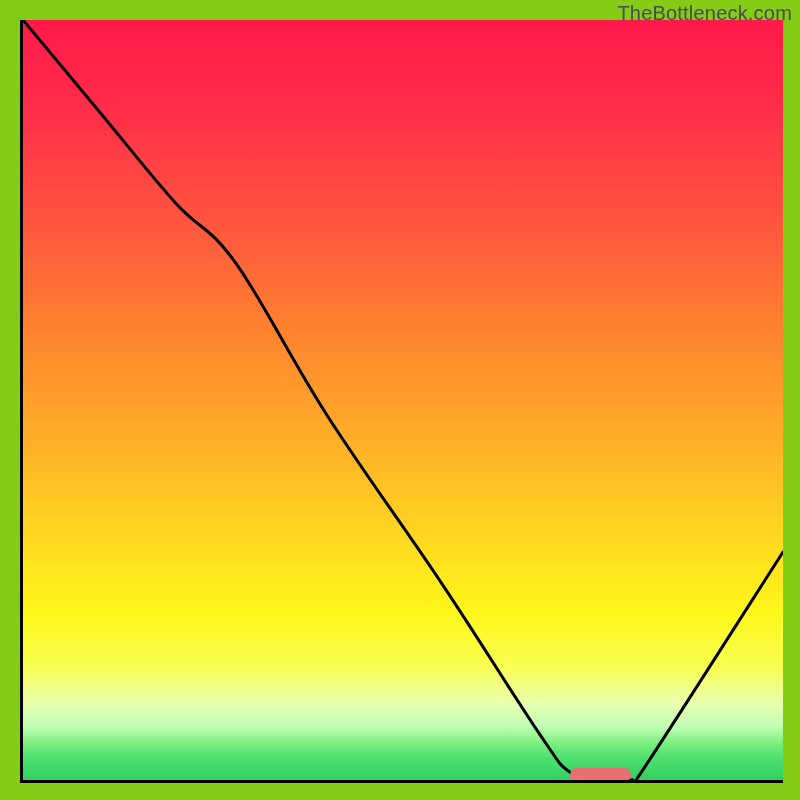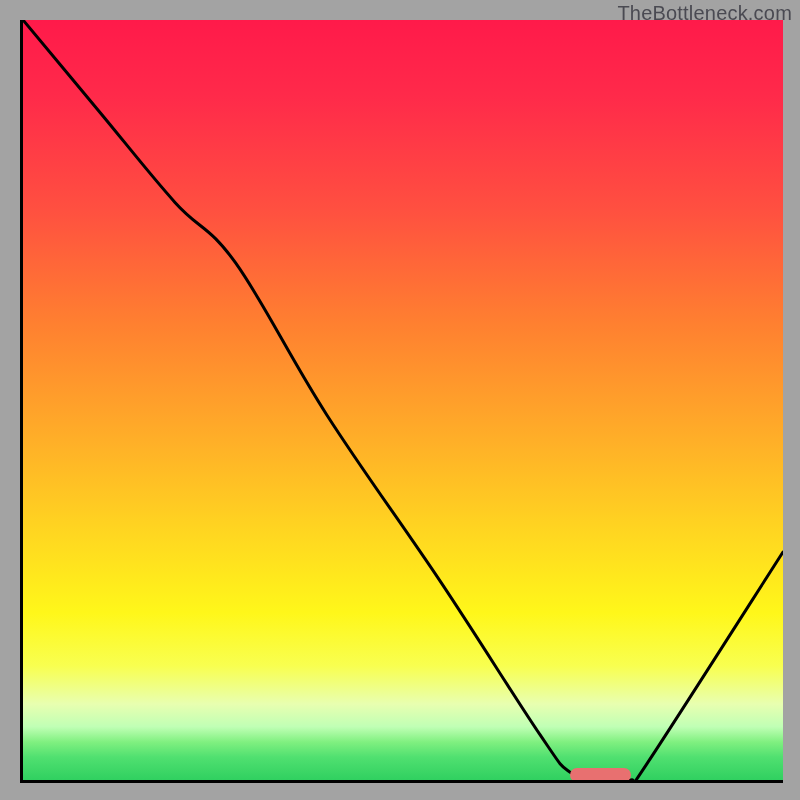--- a/index.html
+++ b/index.html
@@ -7,21 +7,21 @@
     padding: 0;
     width: 800px;
     height: 800px;
     overflow: hidden;
     font-family: Arial, sans-serif;
   }
   .chart-container {
     position: relative;
     width: 800px;
     height: 800px;
-    background: #a3a3a3;
+    background: #84cc16;
   }
   .plot-area {
     position: absolute;
     left: 20px;
     top: 20px;
     width: 760px;
     height: 760px;
     border-left: 3px solid #000;
     border-bottom: 3px solid #000;
     overflow: hidden;

